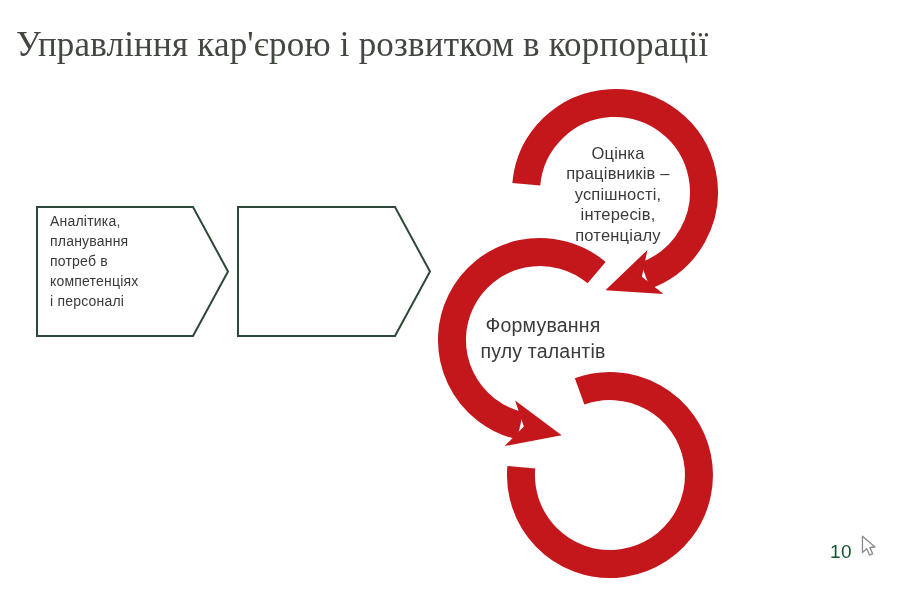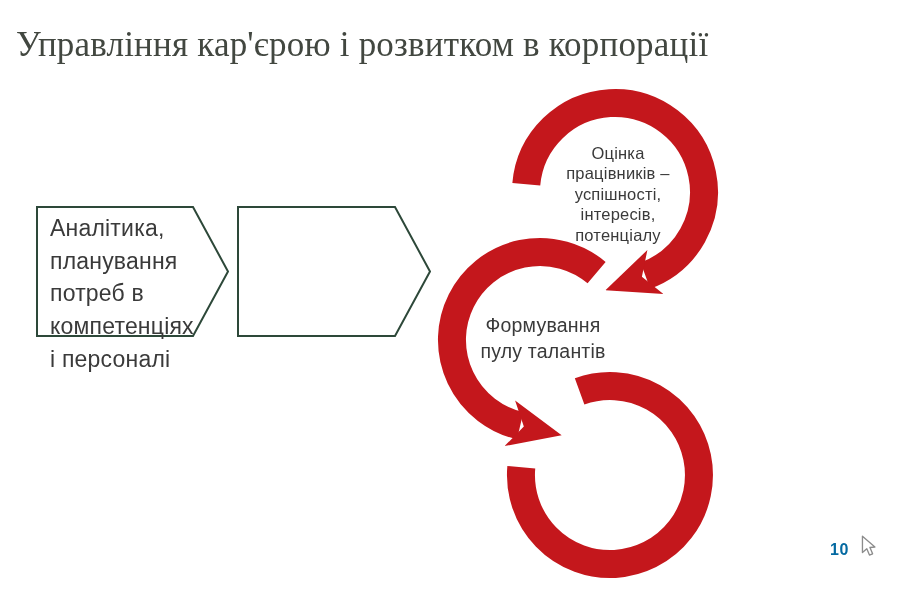--- a/index.html
+++ b/index.html
@@ -10,36 +10,35 @@
   .slide-title{
     position:absolute;left:8px;top:18px;width:890px;margin:8px;
     font-family:"Liberation Serif",serif;font-weight:400;
     font-size:35px;line-height:1.1;color:#424740;letter-spacing:.2px;
     white-space:nowrap;
   }
   .shapes{position:absolute;left:0;top:0;width:900px;height:600px;}
   .pentagon{fill:#ffffff;stroke:#2d4839;stroke-width:2;}
   .cycle-arc{fill:none;stroke:#c4171c;stroke-width:28;}
   .box-label{
-    position:absolute;color:#3a3a3a;font-size:23px;line-height:1.42;
+    position:absolute;color:#3a3a3a;font-size:14px;line-height:1.42;
     font-weight:500;letter-spacing:.2px;white-space:nowrap;
   }
   .box-label.b1{left:50px;top:212px;}
   .box-label.b2{left:251px;top:219px;}
   .cycle-label{
     position:absolute;color:#3a3a3a;font-weight:500;text-align:center;
     letter-spacing:.2px;
   }
   .cycle-label.c1{left:528px;top:143px;width:180px;font-size:16.5px;line-height:1.24;}
   .cycle-label.c2{left:448px;top:312px;width:190px;font-size:19.5px;line-height:1.35;}
   .cycle-label.c3{left:528px;top:412px;width:180px;font-size:17.5px;line-height:1.32;}
   .page-number{
-    position:absolute;left:830px;top:541px;font-size:16px;color:#0369a1;
+    position:absolute;left:830px;top:541px;font-size:19px;color:#14532d;
     letter-spacing:.5px;
-    font-weight:bold;
   }
   .cursor{position:absolute;left:860px;top:535px;}
 </style>
 </head>
 <body>
 
 <div class="slide">
 
   <h1 class="slide-title">Управління кар'єрою і розвитком в корпорації</h1>
 

